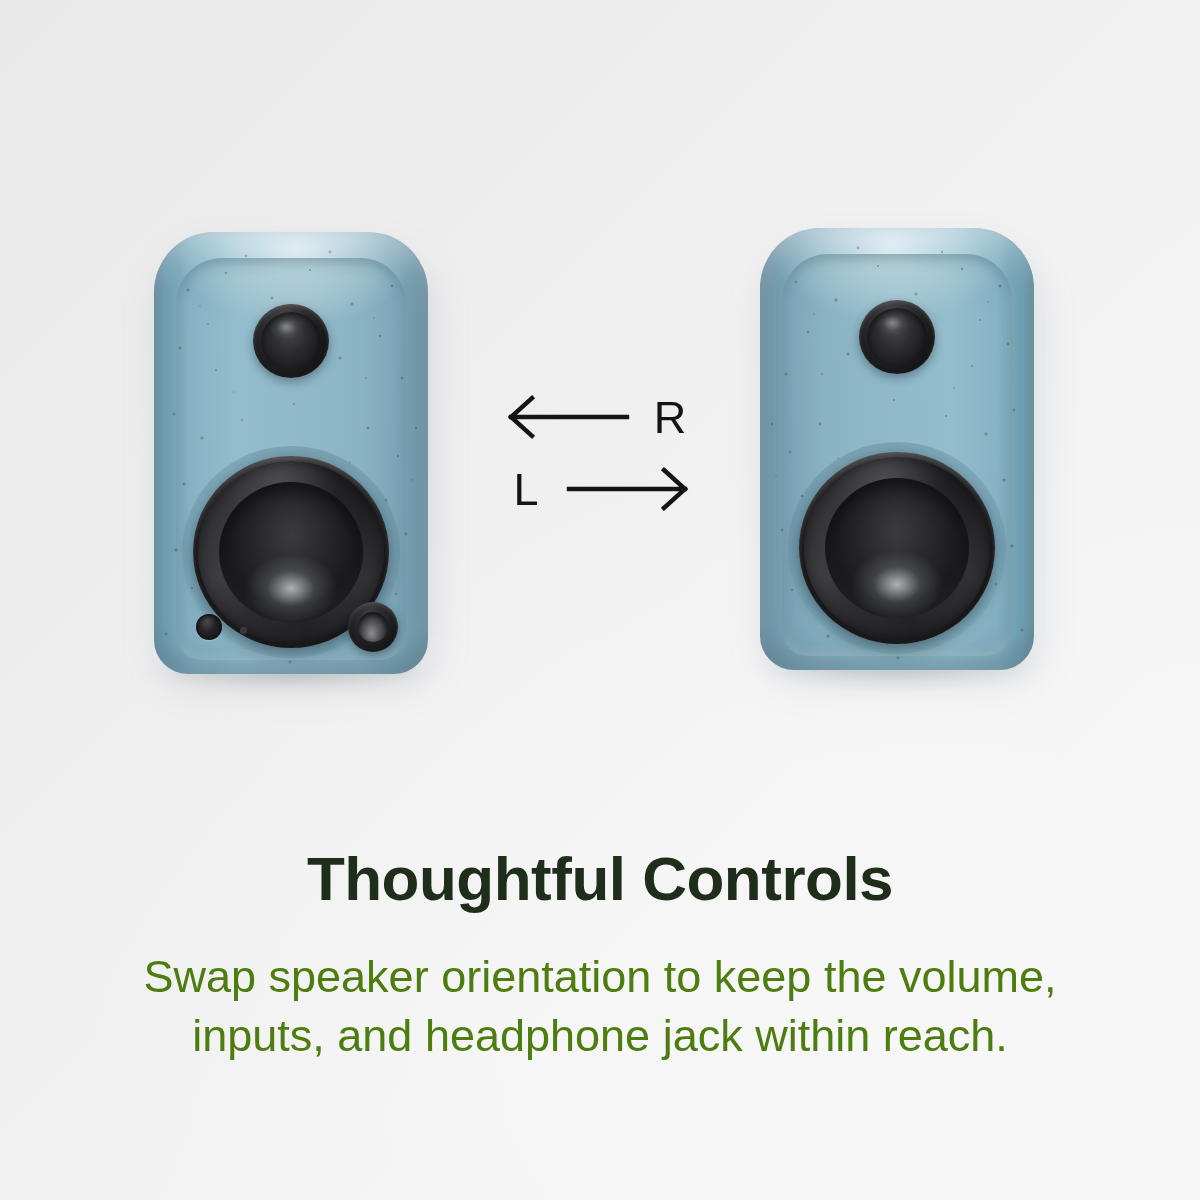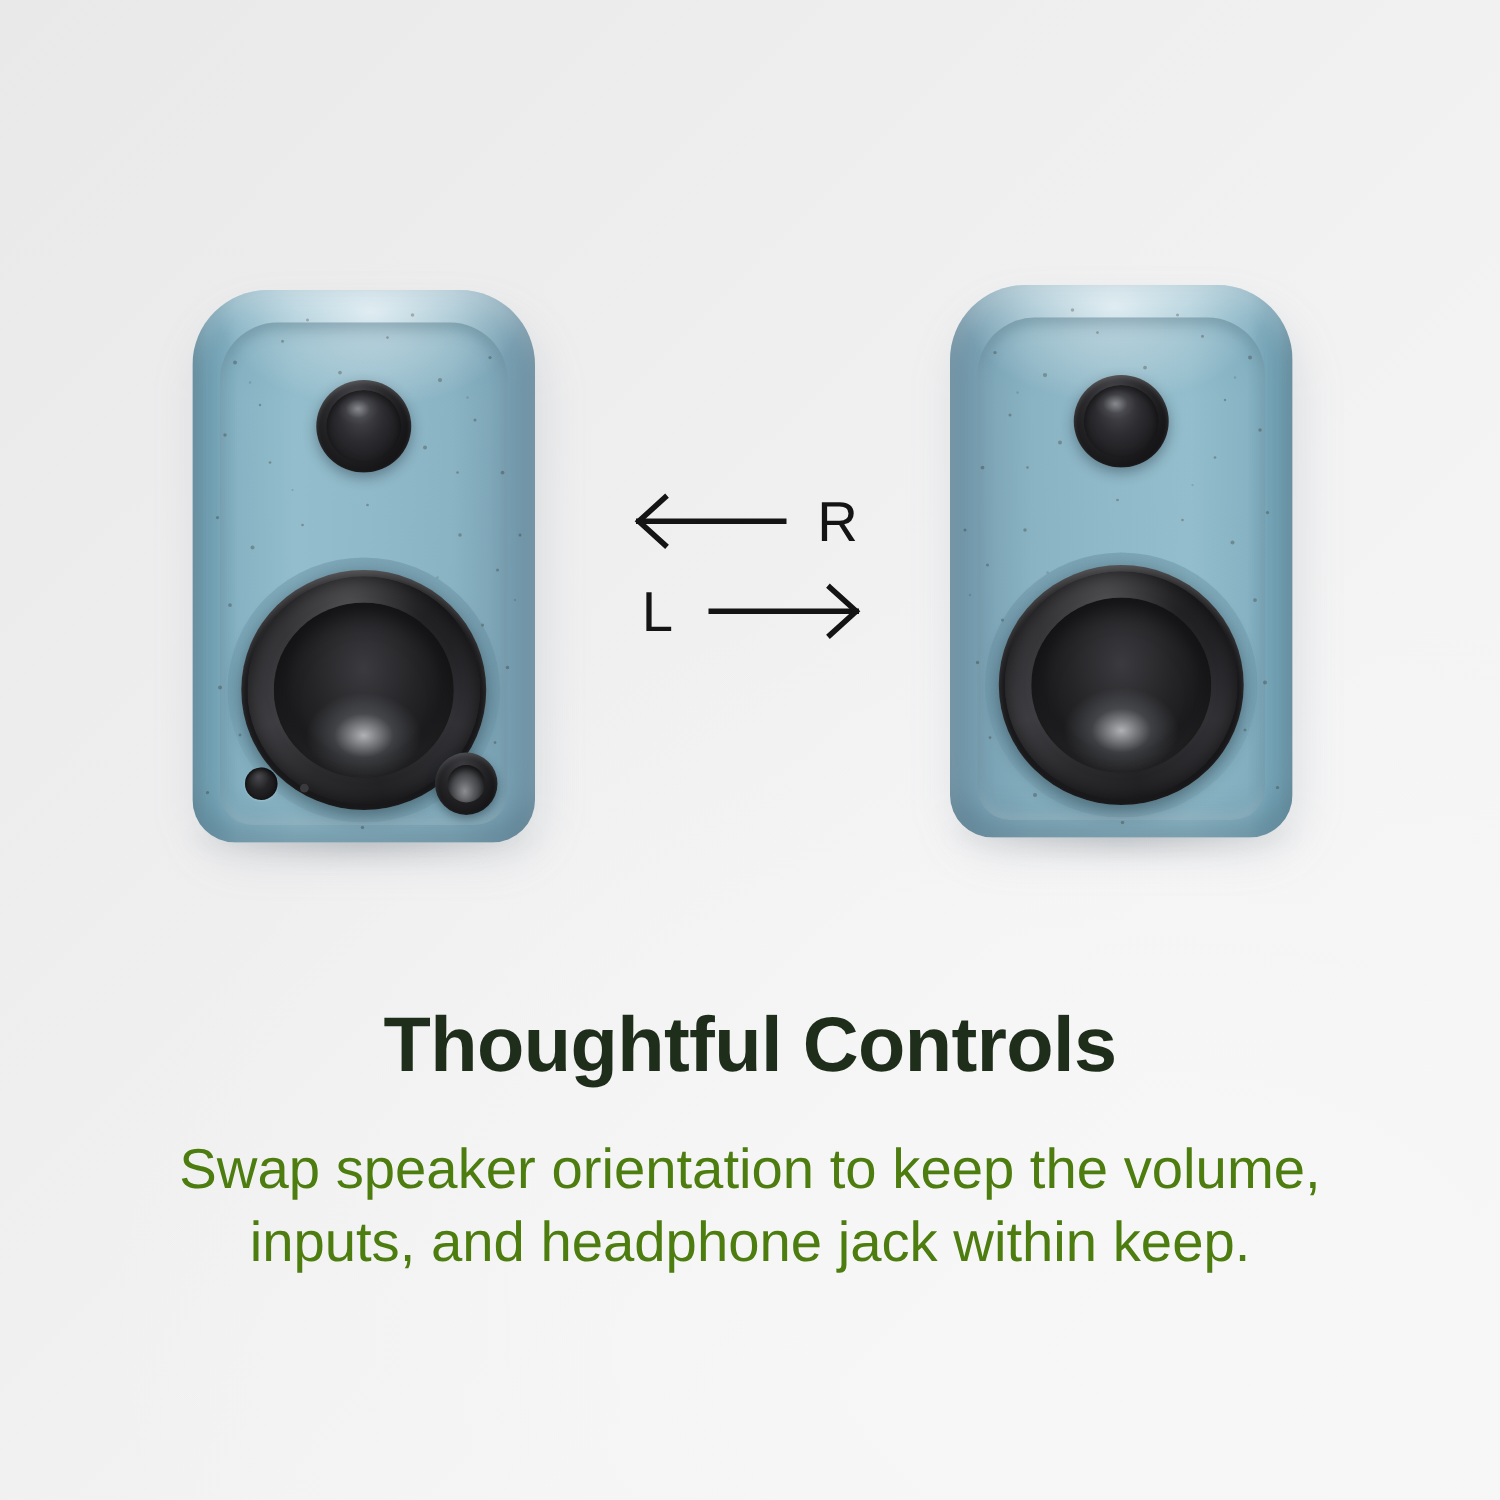--- a/index.html
+++ b/index.html
@@ -281,21 +281,21 @@
     width: 42px;
     text-align: center;
     flex: 0 0 42px;
   }
   .swap-arrow { flex: 0 0 auto; display: block; }
 
   
   .copy {
     position: absolute;
     left: 0;
-    top: 804px;
+    top: 846px;
     width: 1200px;
     text-align: center;
   }
   .headline {
     font-family: "Liberation Sans", sans-serif;
     font-size: 62px;
     font-weight: 700;
     letter-spacing: -0.5px;
     color: #1e2e1a;
     line-height: 1.08;
@@ -496,17 +496,17 @@
         </svg>
       </div>
 
     </div>
   </div>
 
   <div class="copy">
     <h1 class="headline">Thoughtful Controls</h1>
     <p class="subcopy">
       <span class="subcopy-line">Swap speaker orientation to keep the volume,</span>
-      <span class="subcopy-line">inputs, and headphone jack within keep.</span>
+      <span class="subcopy-line">inputs, and headphone jack within reach.</span>
     </p>
   </div>
 
 </div>
 
 </body></html>

